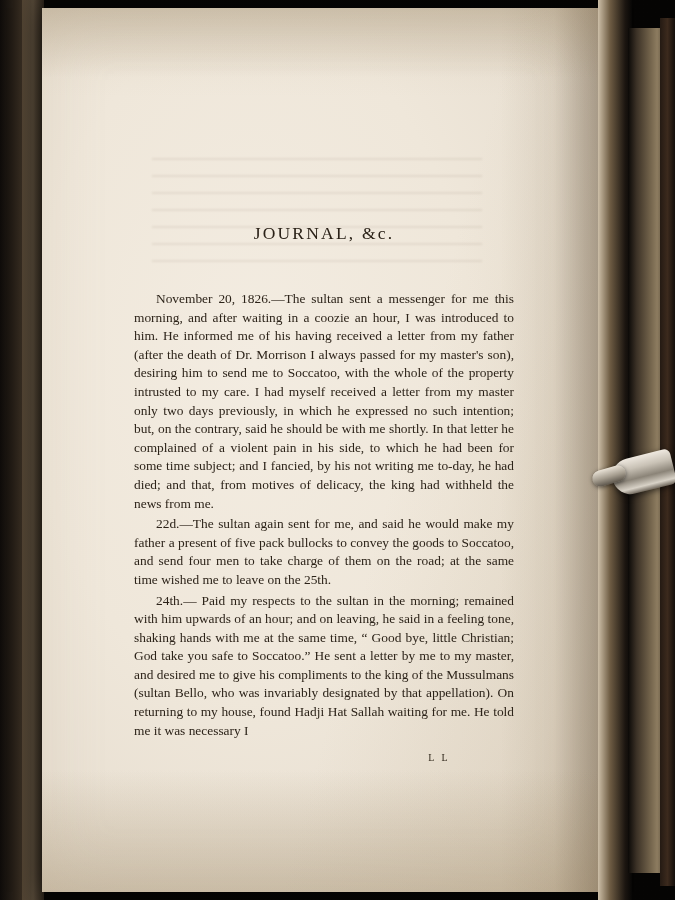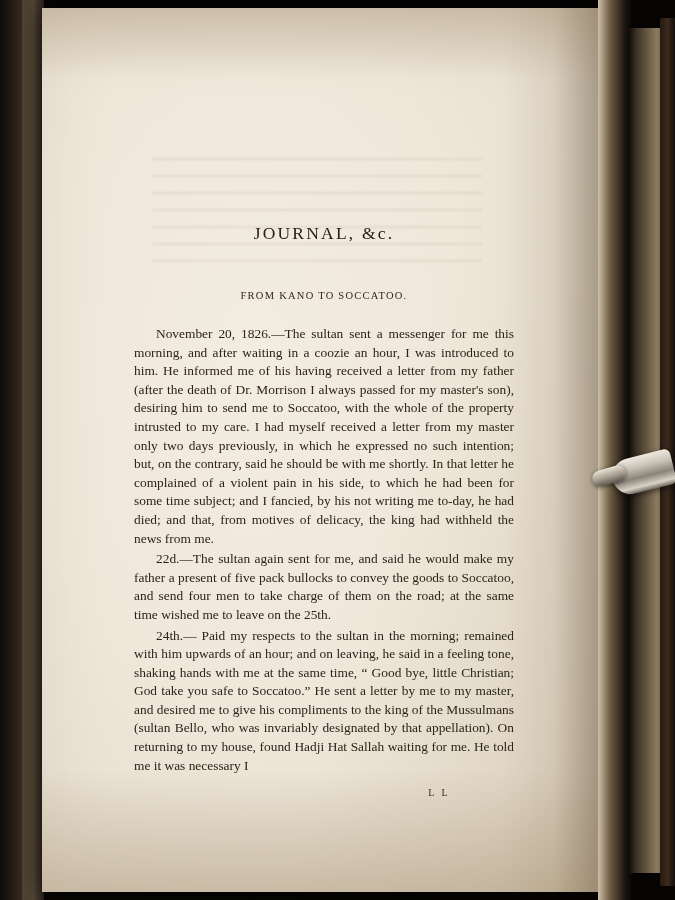--- a/index.html
+++ b/index.html
@@ -220,21 +220,20 @@
   <div class="backdrop"></div>
   <div class="left-edge"></div>
   <div class="left-edge2"></div>
 
   <div class="page">
     <div class="page-grain"></div>
     <div class="bleed"></div>
 
     <div class="textblock">
       <h1 class="doc-title">JOURNAL, &amp;c.</h1>
-      <h2 class="subhead">FROM KANO TO SOCCATOO.</h2>
 
       <p class="para">November 20, 1826.—The sultan sent a messenger for me this morning, and after waiting in a coozie an hour, I was introduced to him.   He informed me of his having received a letter from my father (after the death of Dr. Morrison I always passed for my master's son), desiring him to send me to Soccatoo, with the whole of the property intrusted to my care.   I had myself received a letter from my master only two days previously, in which he expressed no such intention; but, on the contrary, said he should be with me shortly.   In that letter he complained of a violent pain in his side, to which he had been for some time subject; and I fancied, by his not writing me to-day, he had died; and that, from motives of delicacy, the king had withheld the news from me.</p>
       <p class="para">22d.—The sultan again sent for me, and said he would make my father a present of five pack bullocks to convey the goods to Soccatoo, and send four men to take charge of them on the road; at the same time wished me to leave on the 25th.</p>
       <p class="para">24th.— Paid my respects to the sultan in the morning; remained with him upwards of an hour; and on leaving, he said in a feeling tone, shaking hands with me at the same time, “ Good bye, little Christian; God take you safe to Soccatoo.”   He sent a letter by me to my master, and desired me to give his compliments to the king of the Mussulmans (sultan Bello, who was invariably designated by that appellation).   On returning to my house, found Hadji Hat Sallah waiting for me.   He told me it was necessary I</p>
 
       <div class="signature">L L</div>
     </div>
   </div>
 
   <div class="curve-shade"></div>

